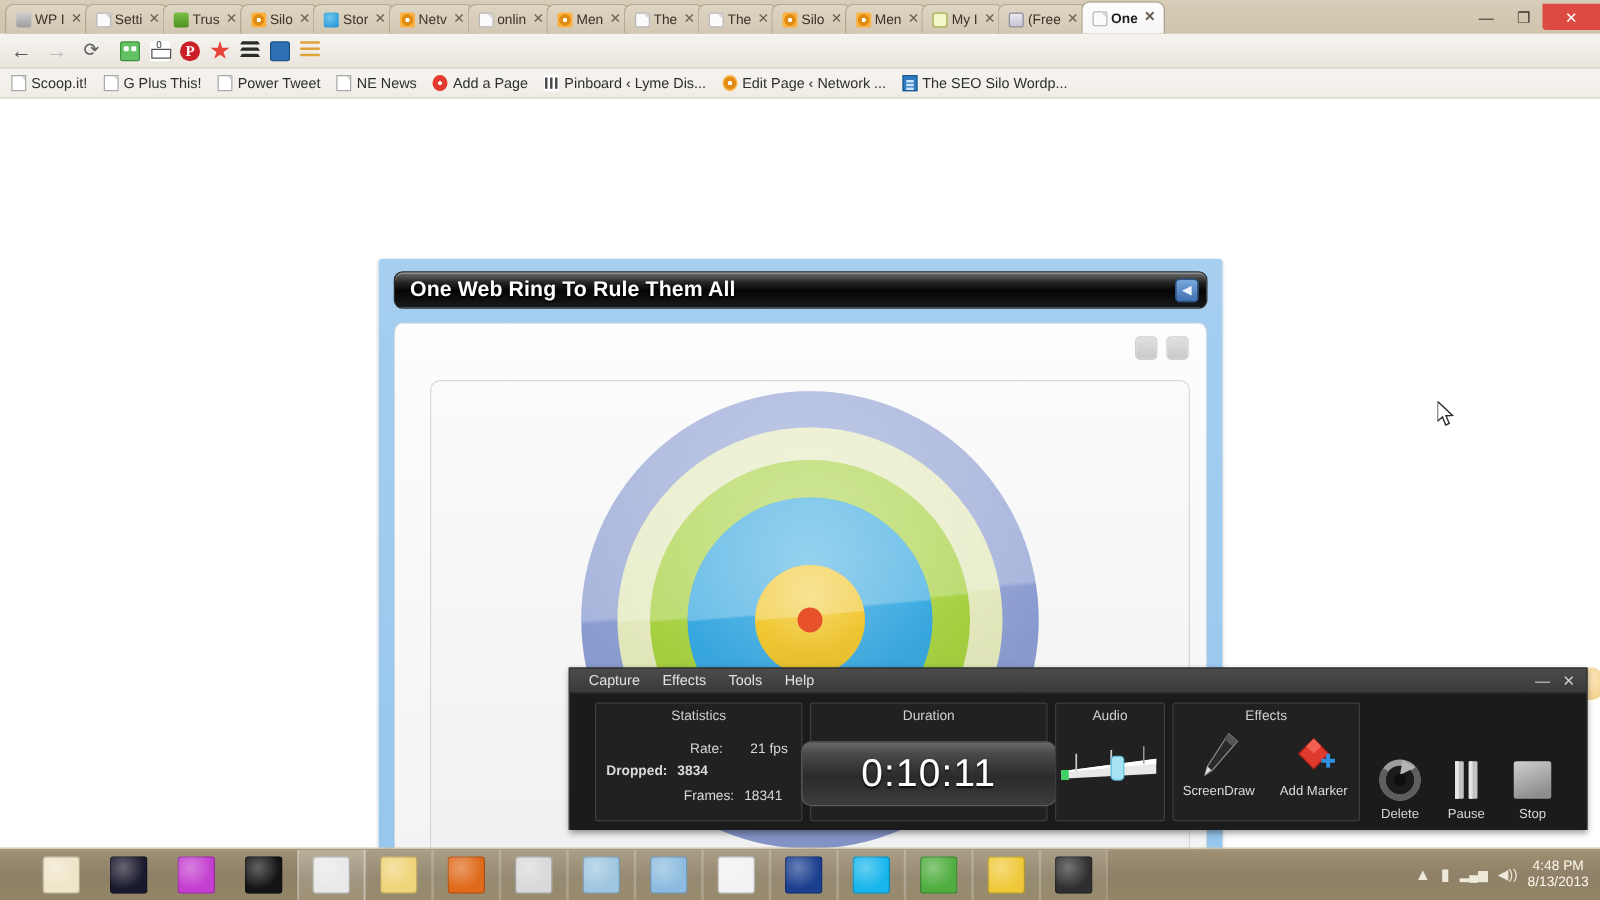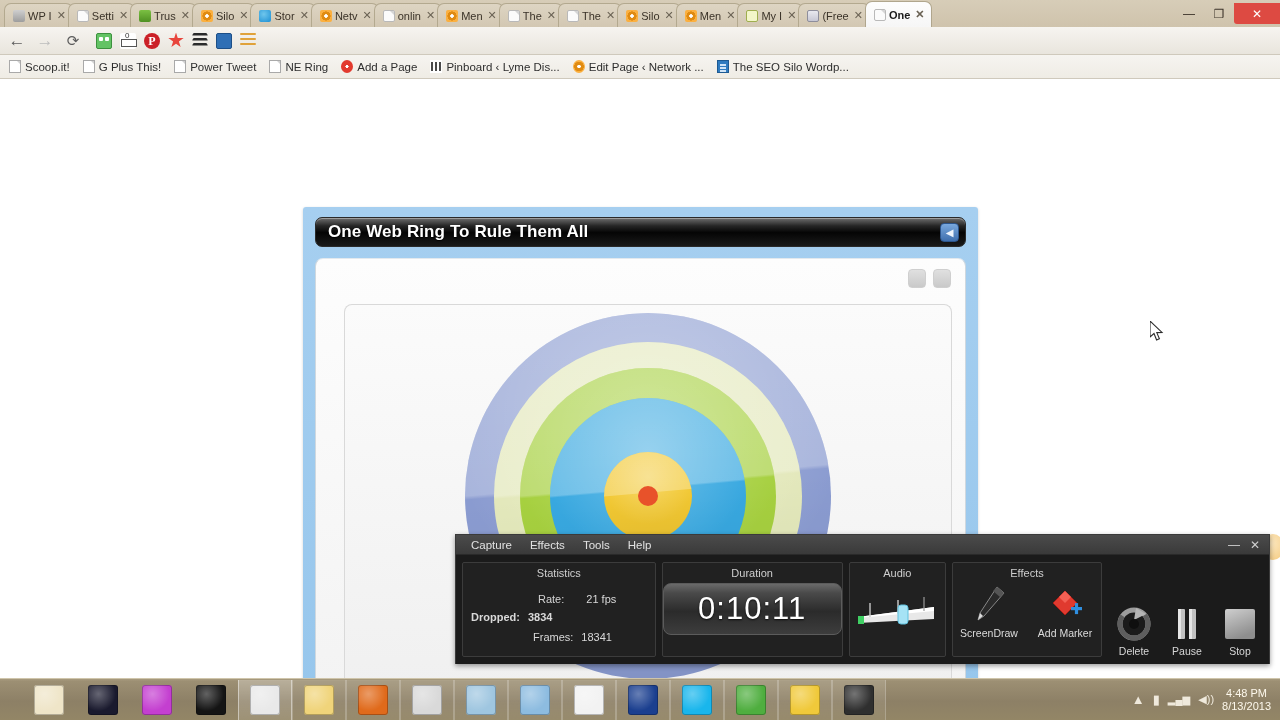--- a/index.html
+++ b/index.html
@@ -196,21 +196,21 @@
     box-shadow: 0 2px 5px rgba(0,0,0,0.4);
   }
   .rec-menubar {
     height: 20px; background: linear-gradient(#4b4b4b,#3a3a3a);
     display: flex; align-items: center; gap: 0; padding-left: 6px;
     border-bottom: 1px solid #2a2a2a; position: relative;
   }
   .rec-menu { font-size: 11.5px; color: #e2e2e2; padding: 0 9px; line-height: 20px; }
   .rec-winbtns { position: absolute; right: 4px; top: 0; display: flex; align-items: center; gap: 10px; height: 20px; padding-right: 5px; }
   .rec-winbtn { font-size: 12px; color: #cfcfcf; line-height: 1; }
-  .rec-main { display: flex; align-items: stretch; height: 109px; padding: 7px 6px; gap: 6px; background: #1b1b1b; }
+  .rec-main { display: flex; align-items: stretch; height: 109px; padding: 7px 20px; gap: 6px; background: #1b1b1b; }
   .rgroup {
     border: 1px solid #3c3c3c; border-radius: 2px; background: #212121;
     display: flex; flex-direction: column; align-items: center;
     position: relative;
   }
   .rgroup .glabel {
     font-size: 11px; color: #cfcfcf; margin-top: 4px; margin-bottom: 2px;
   }
   .g-stats { width: 205px; }
   .g-dur { width: 190px; }
@@ -220,21 +220,21 @@
     width: 100%; flex: 1; position: relative; font-size: 11px; color: #d9d9d9;
   }
   .st-rate { position: absolute; left: 75px; top: 12px; }
   .st-rate .lab { color:#d5d5d5; }
   .st-rate .val { margin-left: 22px; }
   .st-dropped { position: absolute; left: 8px; top: 30px; font-weight: bold; }
   .st-dropped .val { margin-left: 8px; }
   .st-frames { position: absolute; left: 70px; top: 50px; }
   .st-frames .val { margin-left: 8px; }
   .timer {
-    margin-top: 2px; width: 179px; height: 52px;
+    margin-top: 12px; width: 204px; height: 52px;
     background: linear-gradient(#6a6a6a 0%, #4a4a4a 18%, #2b2b2b 55%, #3d3d3d 100%);
     border: 1px solid #5c5c5c; border-radius: 8px;
     display: flex; align-items: center; justify-content: center;
     color: #ffffff; font-size: 31px; letter-spacing: 1px;
     font-family: "Liberation Sans", sans-serif;
     text-shadow: 0 1px 2px rgba(0,0,0,0.8);
   }
   .audio-meter { position: relative; width: 86px; height: 46px; margin-top: 6px; }
   .fx-items { display: flex; gap: 4px; margin-top: 2px; }
   .fx-item { width: 72px; display: flex; flex-direction: column; align-items: center; gap: 2px; }
@@ -398,21 +398,21 @@
         <div class="bm">
           <span class="bmico doc"></span>
           <span>G Plus This!</span>
         </div>
         <div class="bm">
           <span class="bmico doc"></span>
           <span>Power Tweet</span>
         </div>
         <div class="bm">
           <span class="bmico doc"></span>
-          <span>NE Ring</span>
+          <span>NE News</span>
         </div>
         <div class="bm">
           <span class="bmico red"></span>
           <span>Add a Page</span>
         </div>
         <div class="bm">
           <span class="bmico grid">
             <i style="left:1px"></i>
             <i style="left:5px"></i>
             <i style="left:9px"></i>

